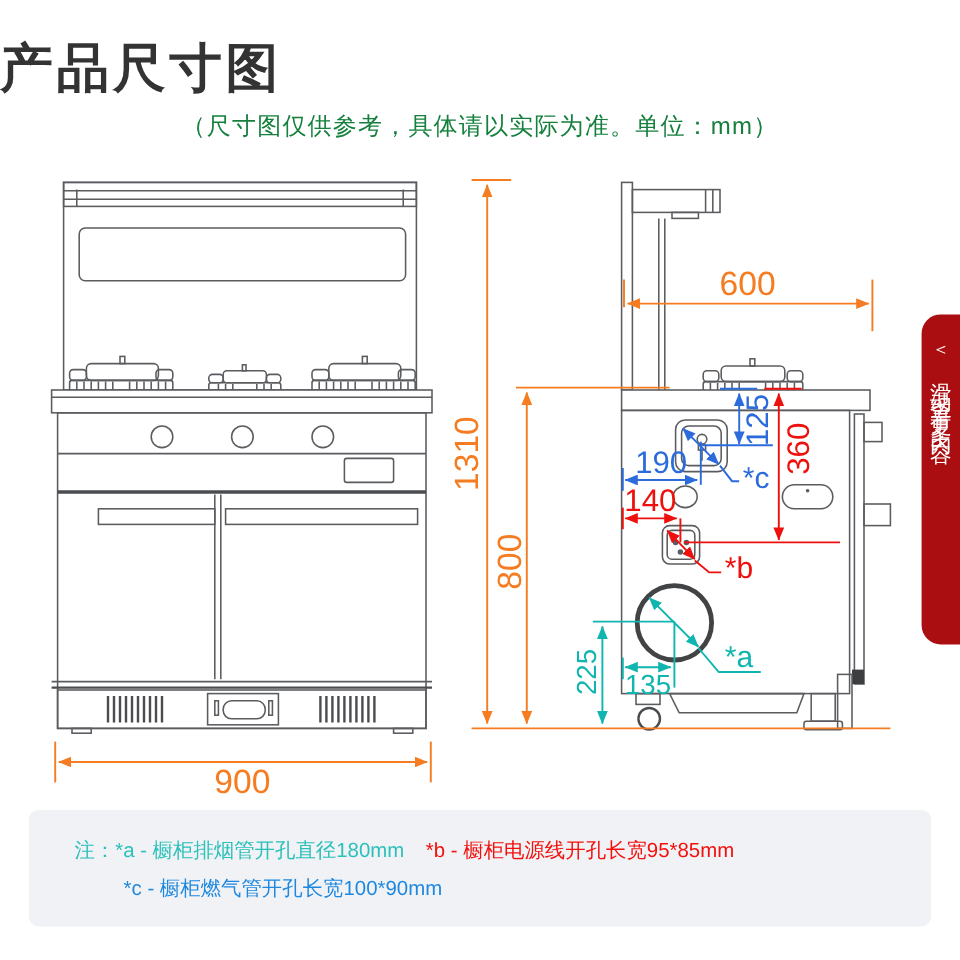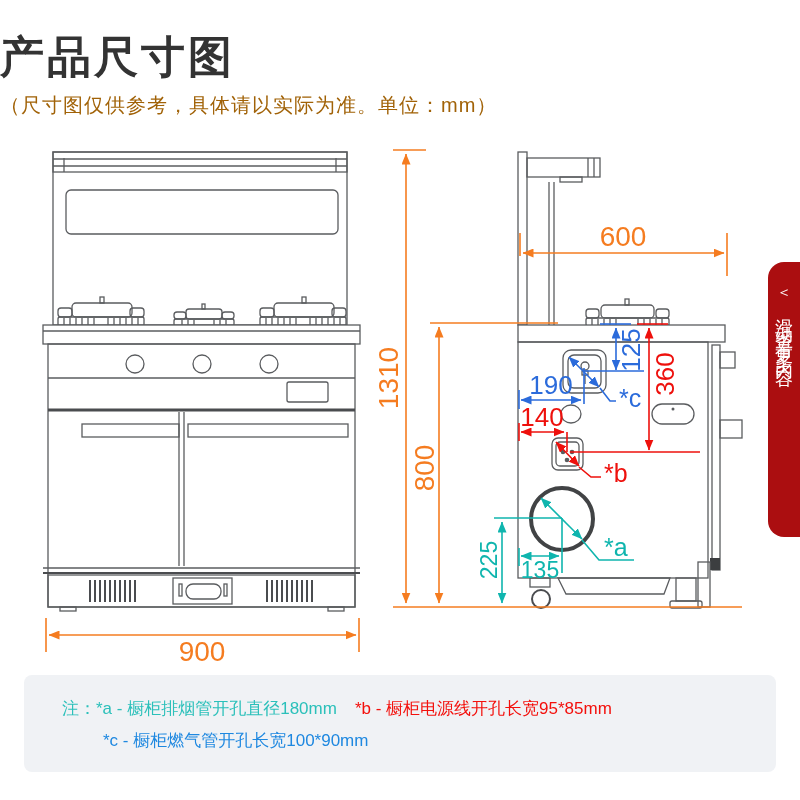--- a/index.html
+++ b/index.html
@@ -5,22 +5,22 @@
   html,body{margin:0;padding:0;}
   body{
     width:800px;height:800px;position:relative;background:#ffffff;
     font-family:"Liberation Sans", sans-serif;overflow:hidden;
   }
   .title{
     position:absolute;left:0;top:28px;width:800px;
     font-size:44px;font-weight:bold;color:#333333;letter-spacing:3px;
   }
   .subtitle{
-    position:absolute;left:0;top:92px;width:800px;
-    font-size:20px;color:#a16207;letter-spacing:1px;
+    position:absolute;left:0;top:92px;width:800px;text-align:center;
+    font-size:20px;color:#15803d;letter-spacing:1px;
   }
   svg{position:absolute;left:0;top:0;}
   svg text{font-family:"Liberation Sans", sans-serif;}
   .ln{stroke:#5a5c5f;stroke-width:1.3;fill:none;}
   .lnw{stroke:#5a5c5f;stroke-width:1.3;fill:#ffffff;}
   .thick{stroke:#4a4c4f;stroke-width:3;fill:none;}
   .med{stroke:#4a4c4f;stroke-width:2;fill:none;}
   .dimo{stroke:#f57c20;stroke-width:1.6;fill:none;}
   .dimb{stroke:#2b6bdb;stroke-width:1.6;fill:none;}
   .dimr{stroke:#ee100c;stroke-width:1.6;fill:none;}

